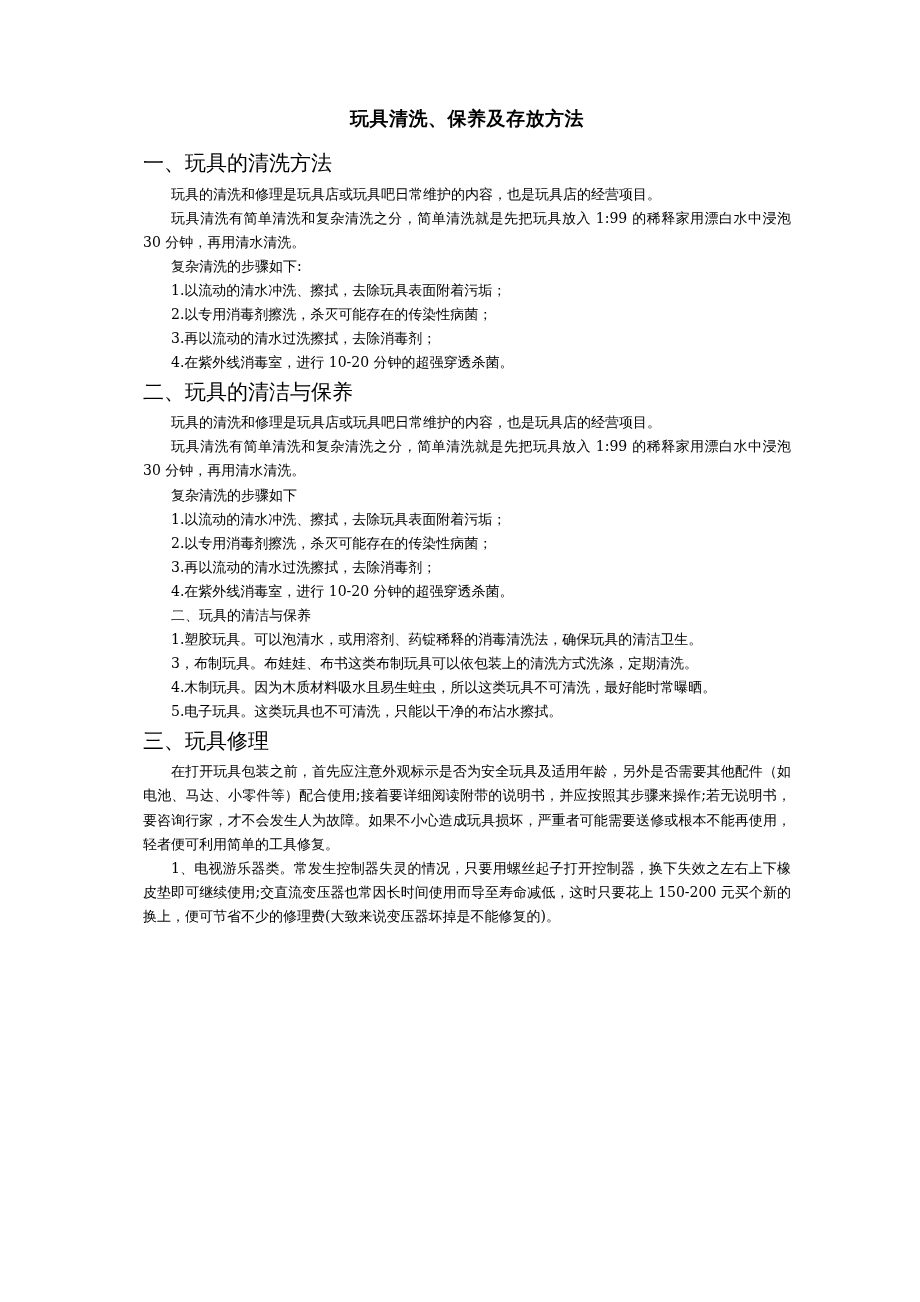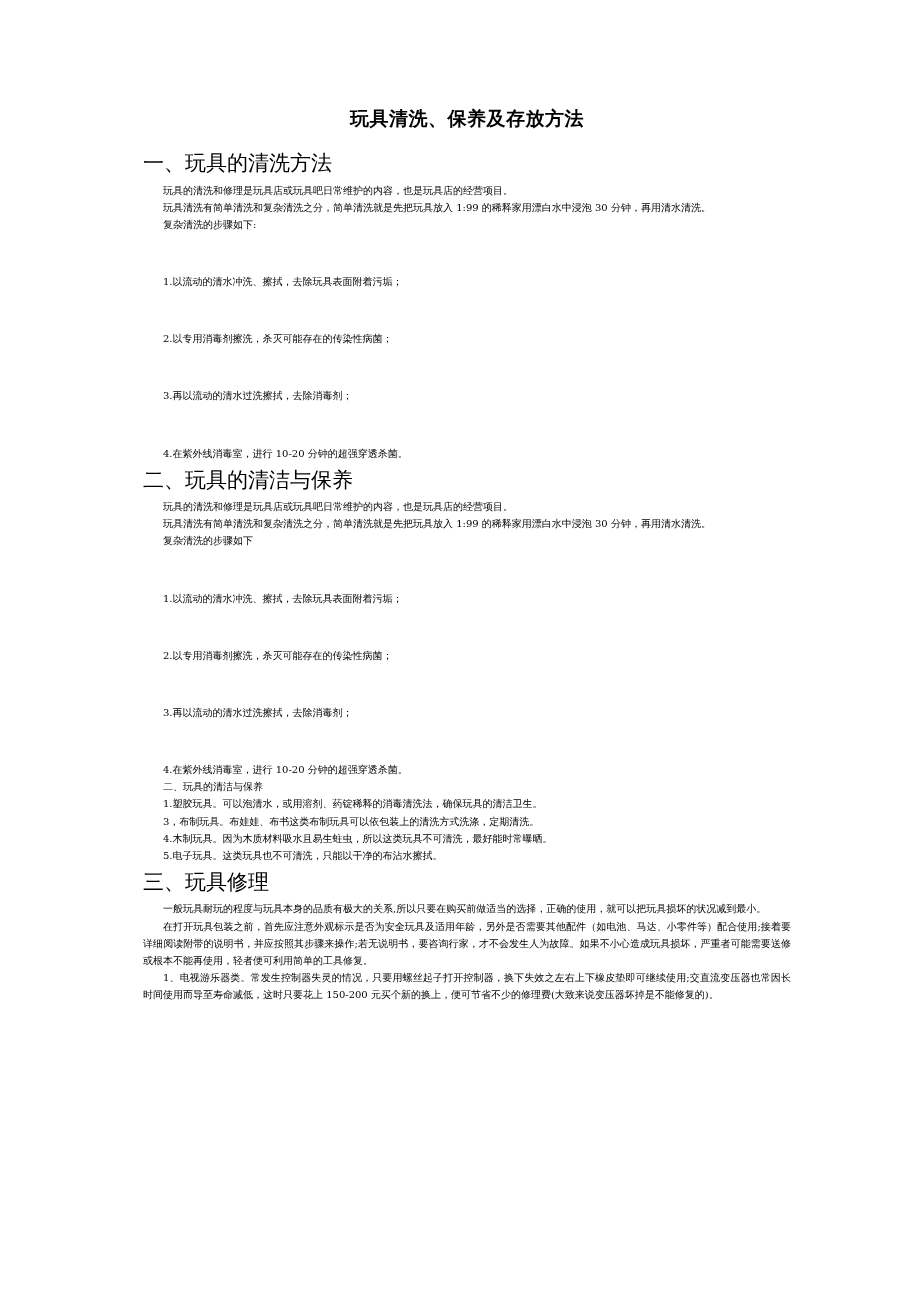--- a/index.html
+++ b/index.html
@@ -29,38 +29,37 @@
   .doc-title {
     font-size: 19px;
     font-weight: bold;
     text-align: center;
     line-height: 1.55;
     margin: 0 0 12px 0;
     letter-spacing: 0.5px;
     font-family: "DejaVu Serif", "Liberation Serif", serif;
   }
   .block {
-    font-size: 10px;
+    font-size: 14px;
     line-height: 1.72;
     text-align: justify;
     text-justify: inter-ideograph;
     margin: 0;
   }
   .heading {
     font-size: 21px;
     line-height: 1.72;
     margin: 0;
     text-indent: 0;
   }
   .para {
     text-indent: 2em;
   }
   .listline {
     text-indent: 2em;
-    margin-top: 40px;
   }
 </style>
 </head>
 <body>
 
 <div class="page">
   <div class="content">
     <h1 class="doc-title">玩具清洗、保养及存放方法</h1>
     <div id="blocks-container">
         <p class="block heading">一、玩具的清洗方法</p>
@@ -78,18 +77,17 @@
         <p class="block listline">1.以流动的清水冲洗、擦拭，去除玩具表面附着污垢；</p>
         <p class="block listline">2.以专用消毒剂擦洗，杀灭可能存在的传染性病菌；</p>
         <p class="block listline">3.再以流动的清水过洗擦拭，去除消毒剂；</p>
         <p class="block listline">4.在紫外线消毒室，进行 10-20 分钟的超强穿透杀菌。</p>
         <p class="block para">二、玩具的清洁与保养</p>
         <p class="block para">1.塑胶玩具。可以泡清水，或用溶剂、药锭稀释的消毒清洗法，确保玩具的清洁卫生。</p>
         <p class="block para">3，布制玩具。布娃娃、布书这类布制玩具可以依包装上的清洗方式洗涤，定期清洗。</p>
         <p class="block para">4.木制玩具。因为木质材料吸水且易生蛀虫，所以这类玩具不可清洗，最好能时常曝晒。</p>
         <p class="block para">5.电子玩具。这类玩具也不可清洗，只能以干净的布沾水擦拭。</p>
         <p class="block heading">三、玩具修理</p>
-        <p class="block para">一般玩具耐玩的程度与玩具本身的品质有极大的关系,所以只要在购买前做适当的选择，正确的使用，就可以把玩具损坏的状况减到最小。</p>
         <p class="block para">在打开玩具包装之前，首先应注意外观标示是否为安全玩具及适用年龄，另外是否需要其他配件（如电池、马达、小零件等）配合使用;接着要详细阅读附带的说明书，并应按照其步骤来操作;若无说明书，要咨询行家，才不会发生人为故障。如果不小心造成玩具损坏，严重者可能需要送修或根本不能再使用，轻者便可利用简单的工具修复。</p>
         <p class="block para">1、电视游乐器类。常发生控制器失灵的情况，只要用螺丝起子打开控制器，换下失效之左右上下橡皮垫即可继续使用;交直流变压器也常因长时间使用而导至寿命减低，这时只要花上 150-200 元买个新的换上，便可节省不少的修理费(大致来说变压器坏掉是不能修复的)。</p>
       </div>
   </div>
 </div>
 
 </body></html>

